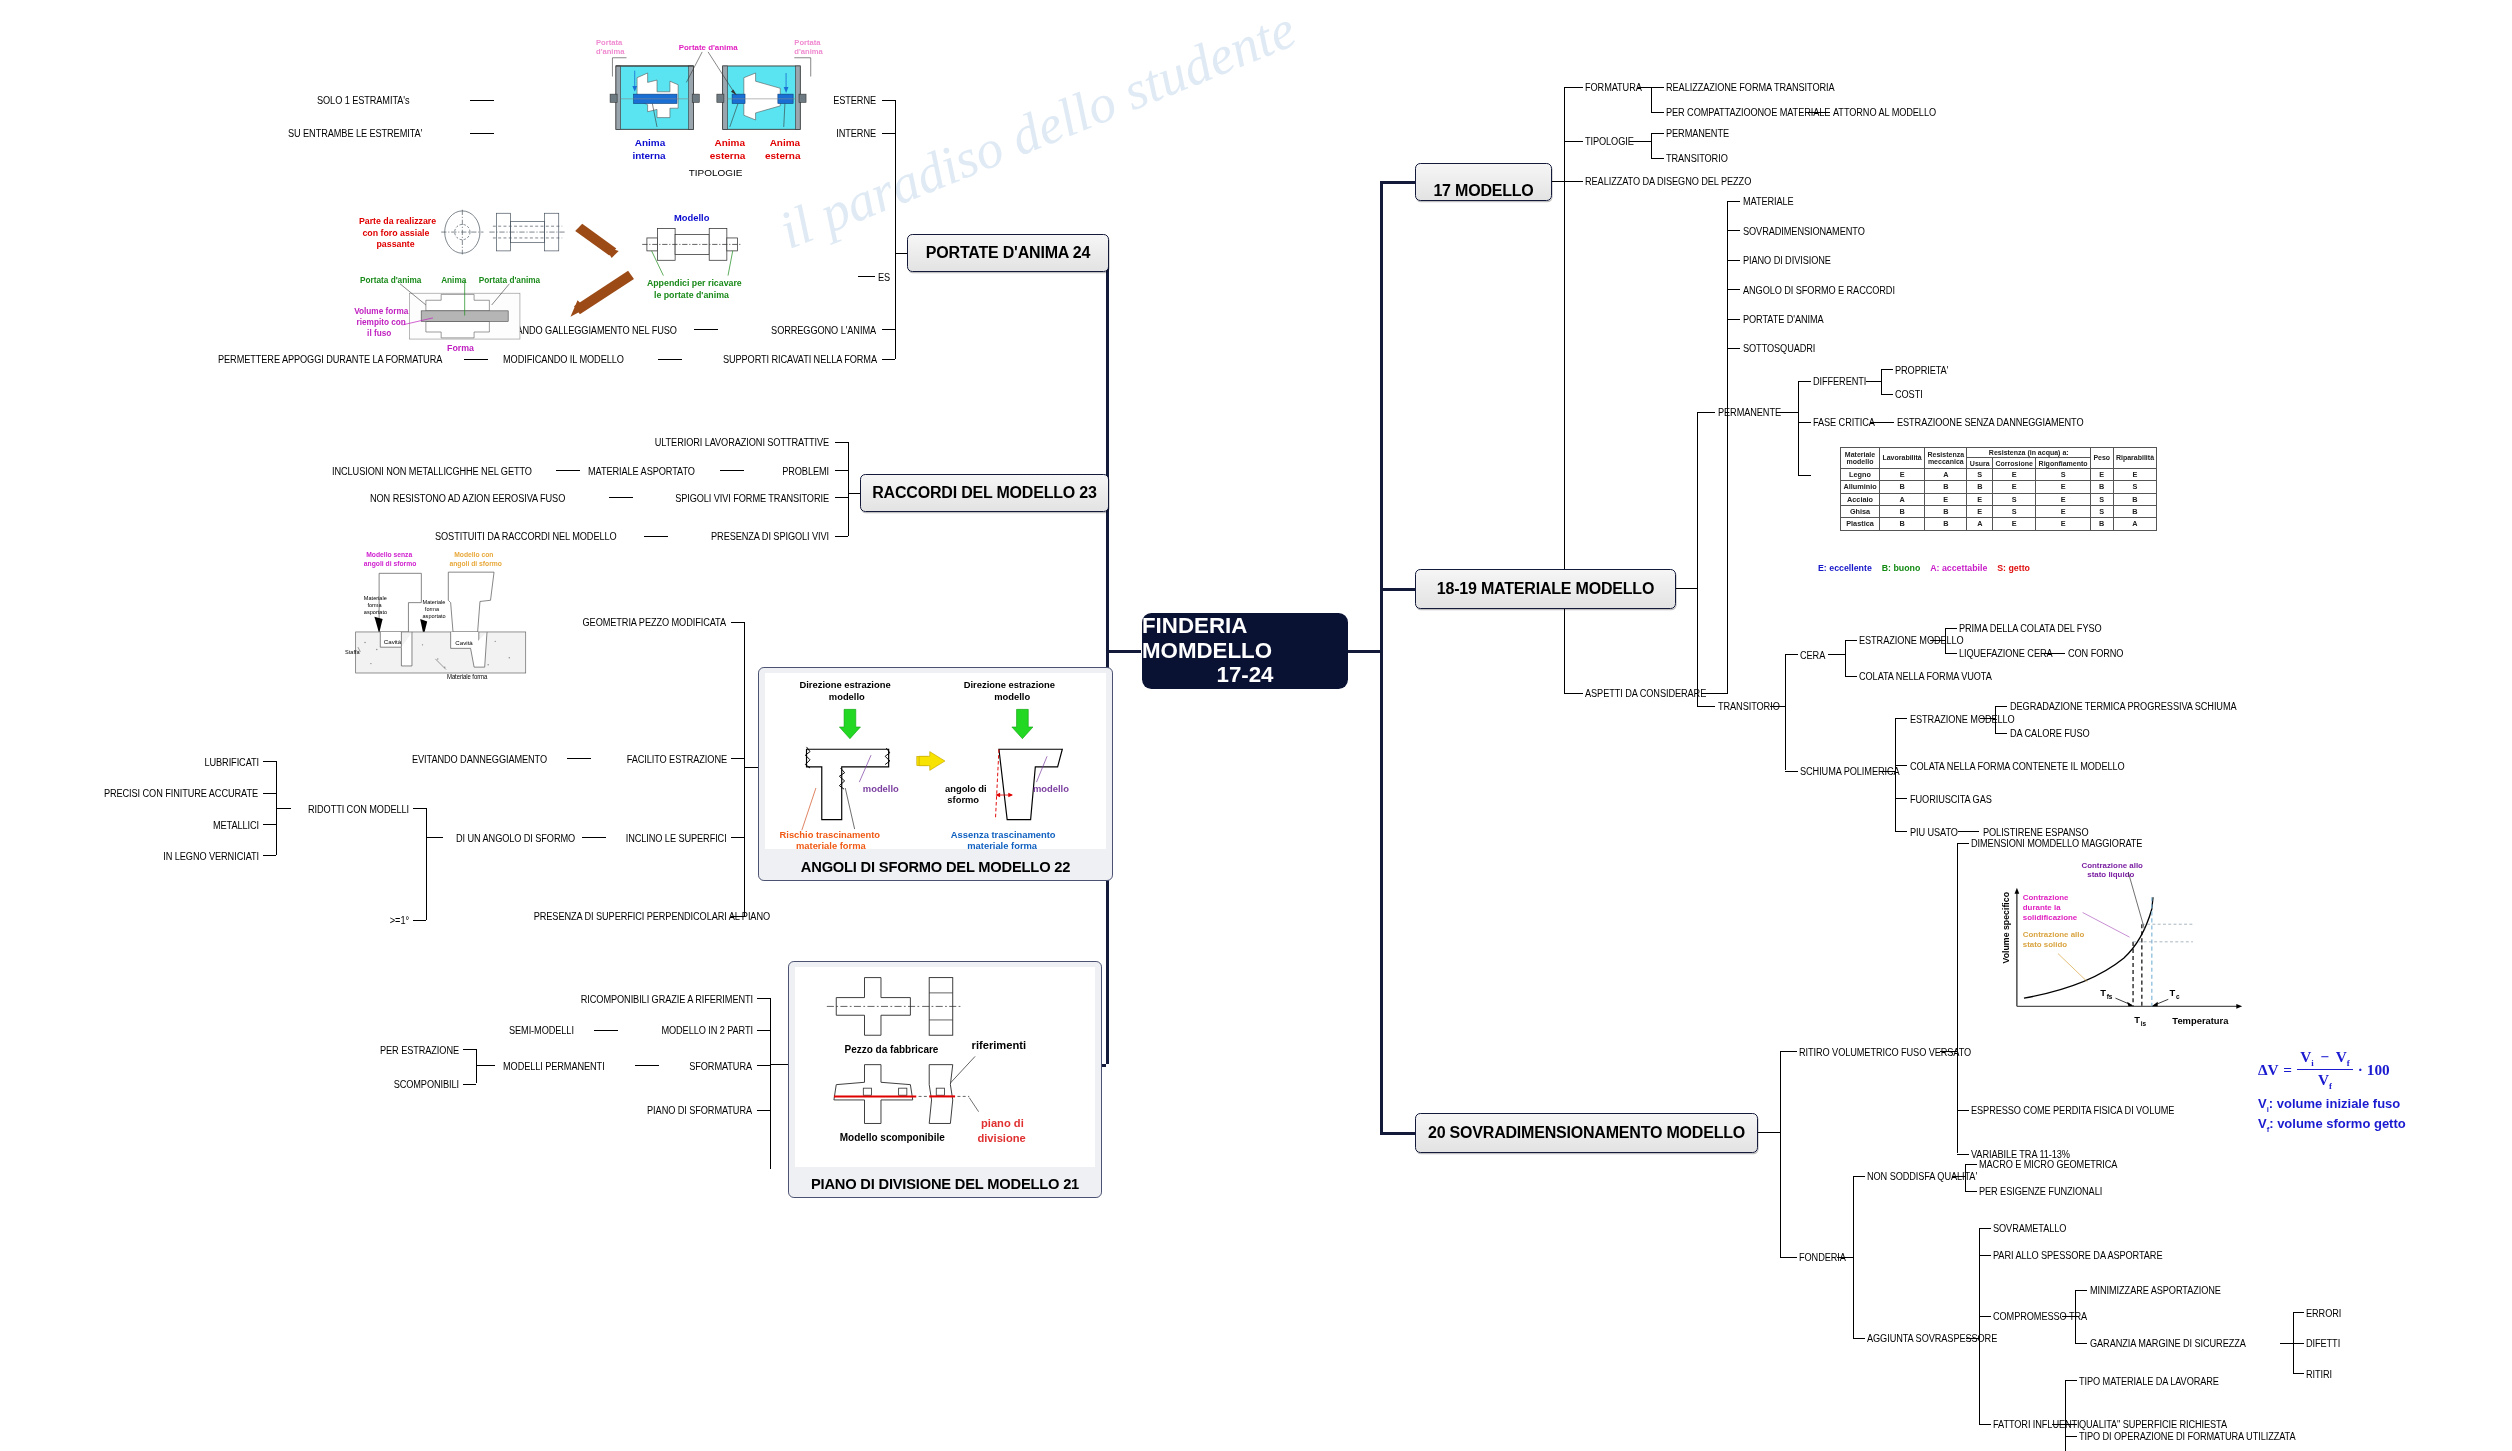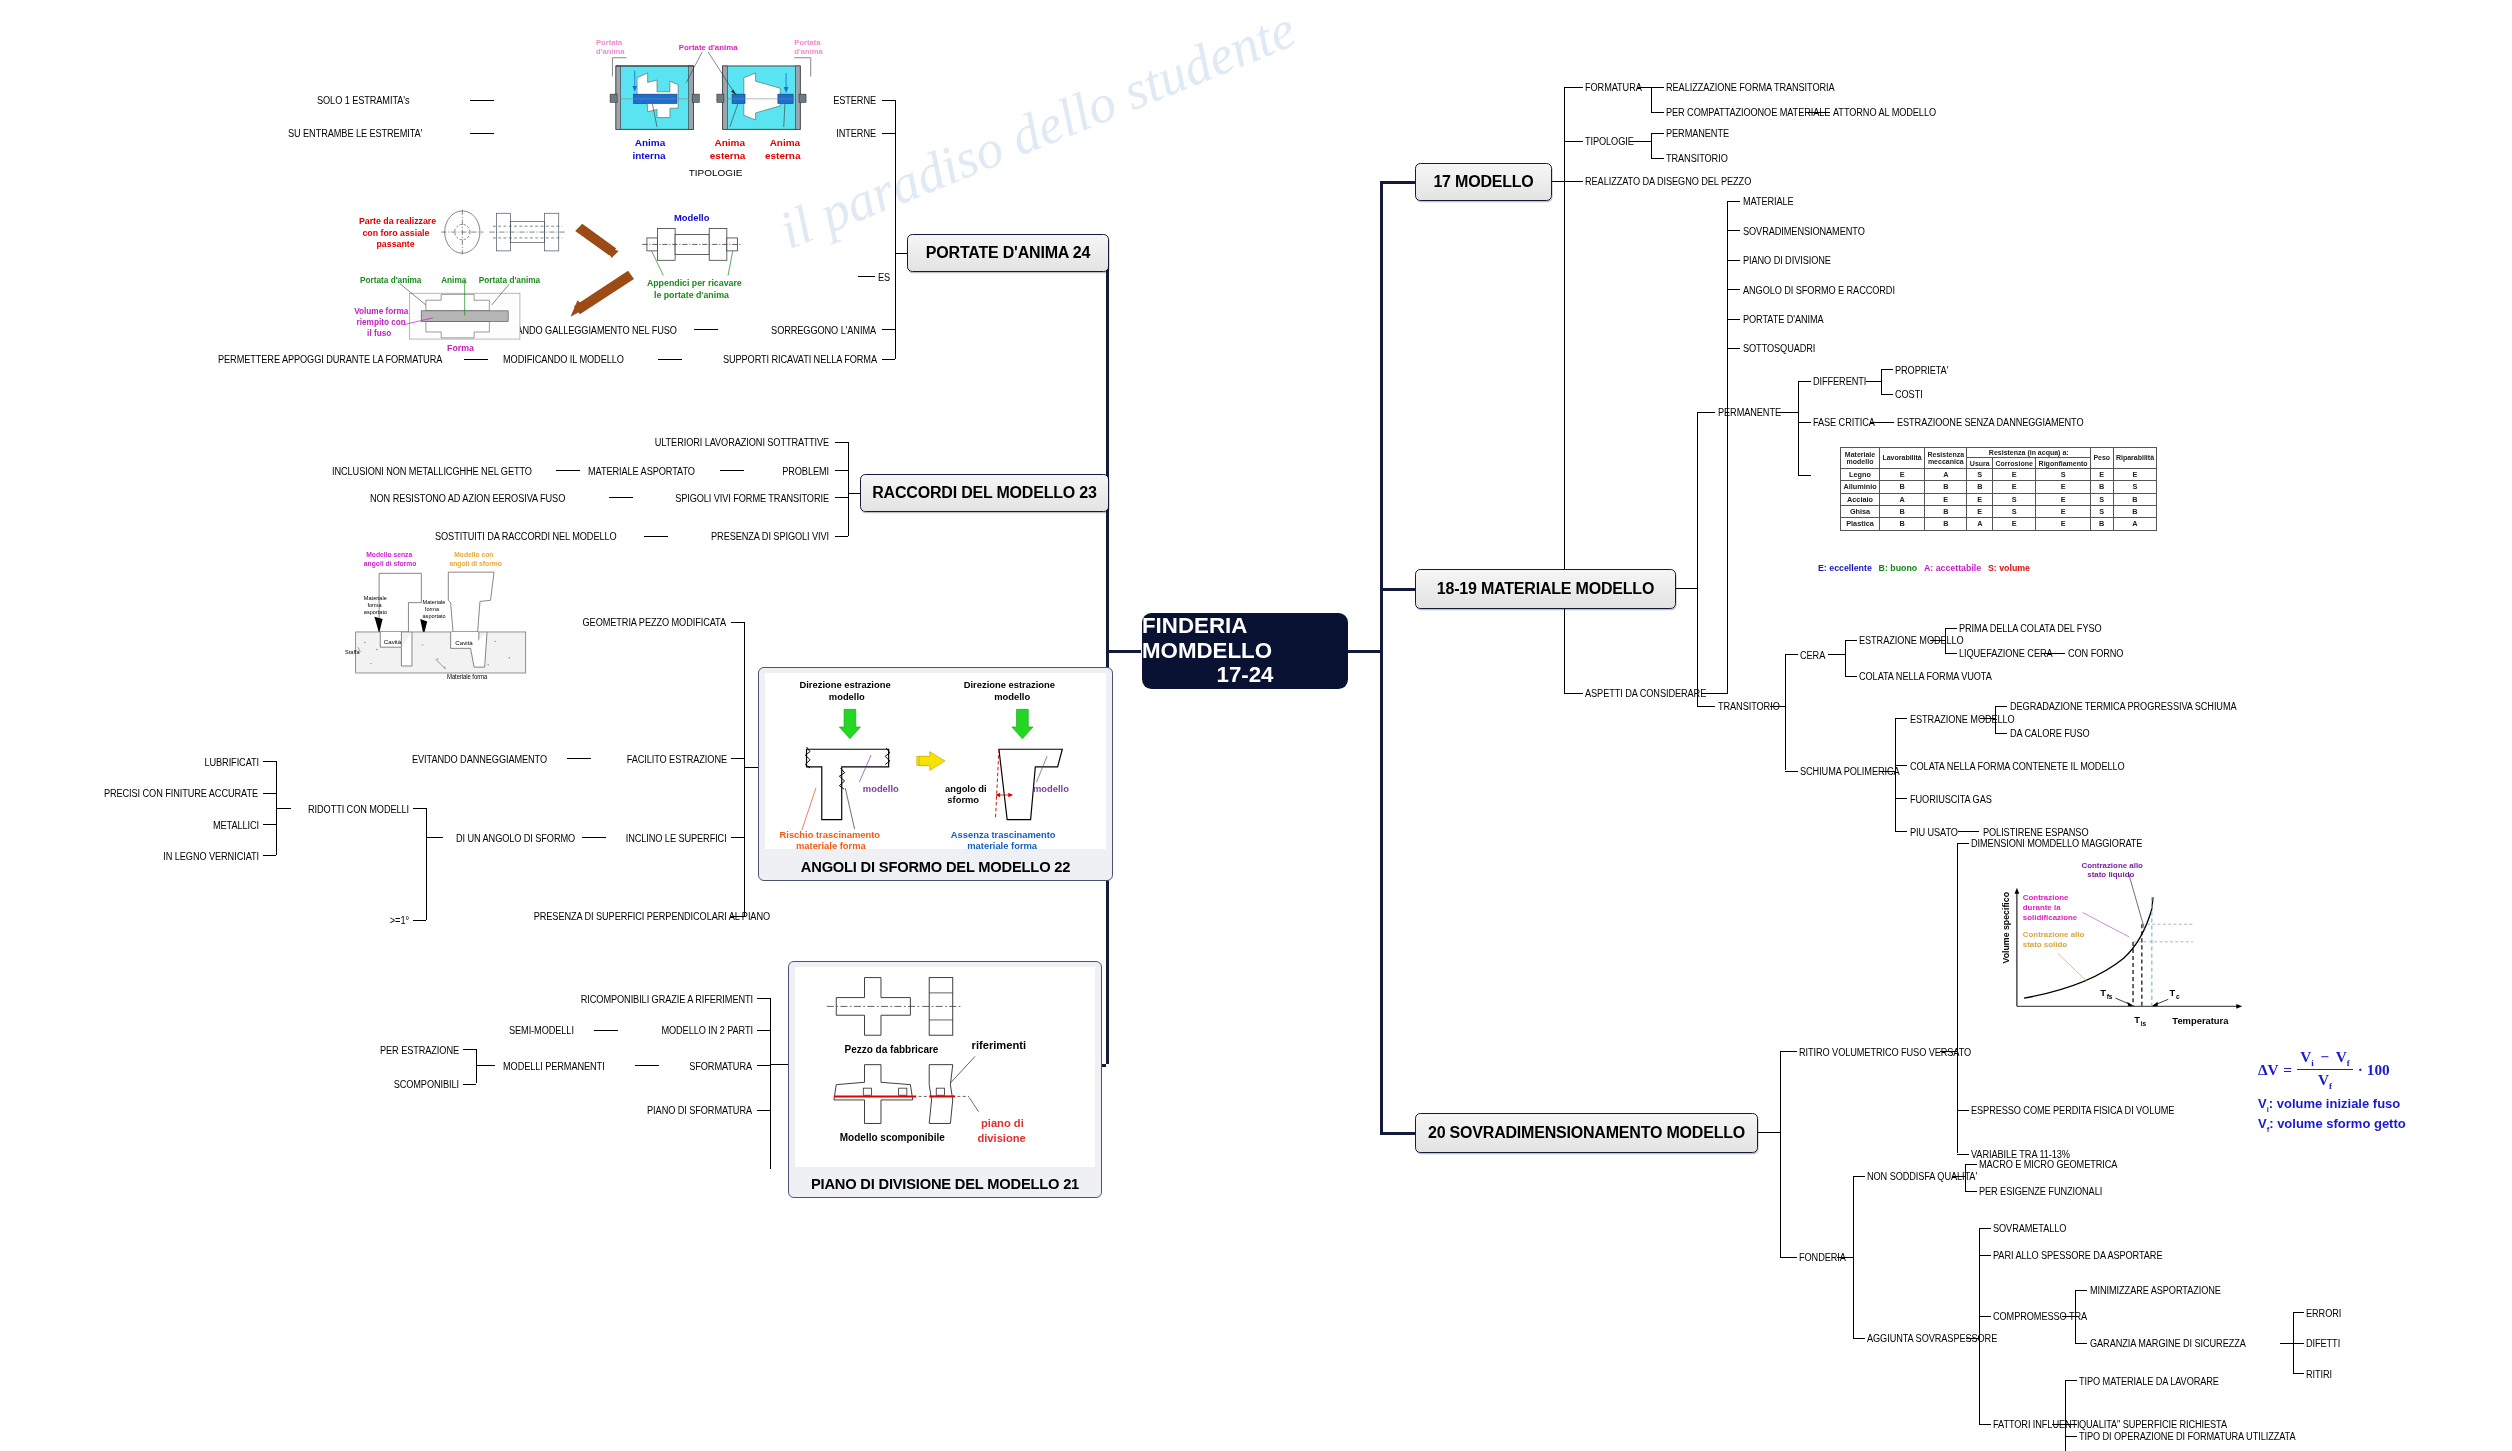--- a/index.html
+++ b/index.html
@@ -61,21 +61,21 @@
 <div class="mln mh" style="left:1380px;top:588px;width:35px;"></div>
 <div class="mln mh" style="left:1380px;top:1132px;width:35px;"></div>
 
 <div class="mln mh" style="left:1106px;top:650px;width:35px;"></div>
 <div class="mln mv" style="left:1106px;top:253px;width:2.9px;height:811px;"></div>
 <div class="mln mh" style="left:1071px;top:253px;width:35px;"></div>
 <div class="mln mh" style="left:1071px;top:493px;width:35px;"></div>
 <div class="mln mh" style="left:1071px;top:767px;width:35px;"></div>
 <div class="mln mh" style="left:1071px;top:1064px;width:35px;"></div>
 
-<div class="node" style="left:1415px;top:163px;width:135px;height:36px;">
+<div class="node" style="left:1415px;top:163px;width:135px;height:36px;align-items:flex-end;">
   <span>17 MODELLO</span>
 </div>
 <div class="node" style="left:1415px;top:569px;width:259px;height:38px;text-align:center;">
   <span>18-19 MATERIALE MODELLO</span>
 </div>
 <div class="node" style="left:1415px;top:1113px;width:341px;height:38px;">
   <span>20 SOVRADIMENSIONAMENTO MODELLO</span>
 </div>
 
 <div class="node" style="left:907px;top:234px;width:200px;height:36px;">
@@ -215,21 +215,21 @@
       <td class="E">E</td>
       <td class="B">B</td>
       <td class="A">A</td>
         </tr>
   </tbody>
     </table>
   <div style="position:absolute;left:20px;top:116px;width:212px;display:flex;justify-content:space-between;">
     <span class="lgd E">E: eccellente</span>
     <span class="lgd B">B: buono</span>
     <span class="lgd A">A: accettabile</span>
-    <span class="lgd S">S: volume</span>
+    <span class="lgd S">S: getto</span>
   </div>
 </div>
 
 <div class="ln h" style="left:1697px;top:706px;width:17.6px;"></div>
 <div class="lbl" style="left:1718px;top:701px;">TRANSITORIO</div>
 <div class="ln h" style="left:1770px;top:706px;width:15.3px;"></div>
 <div class="ln v" style="left:1785px;top:654px;height:116px;"></div>
 
 <div class="ln h" style="left:1785px;top:654px;width:13px;"></div>
 <div class="lbl" style="left:1800px;top:650px;">CERA</div>

